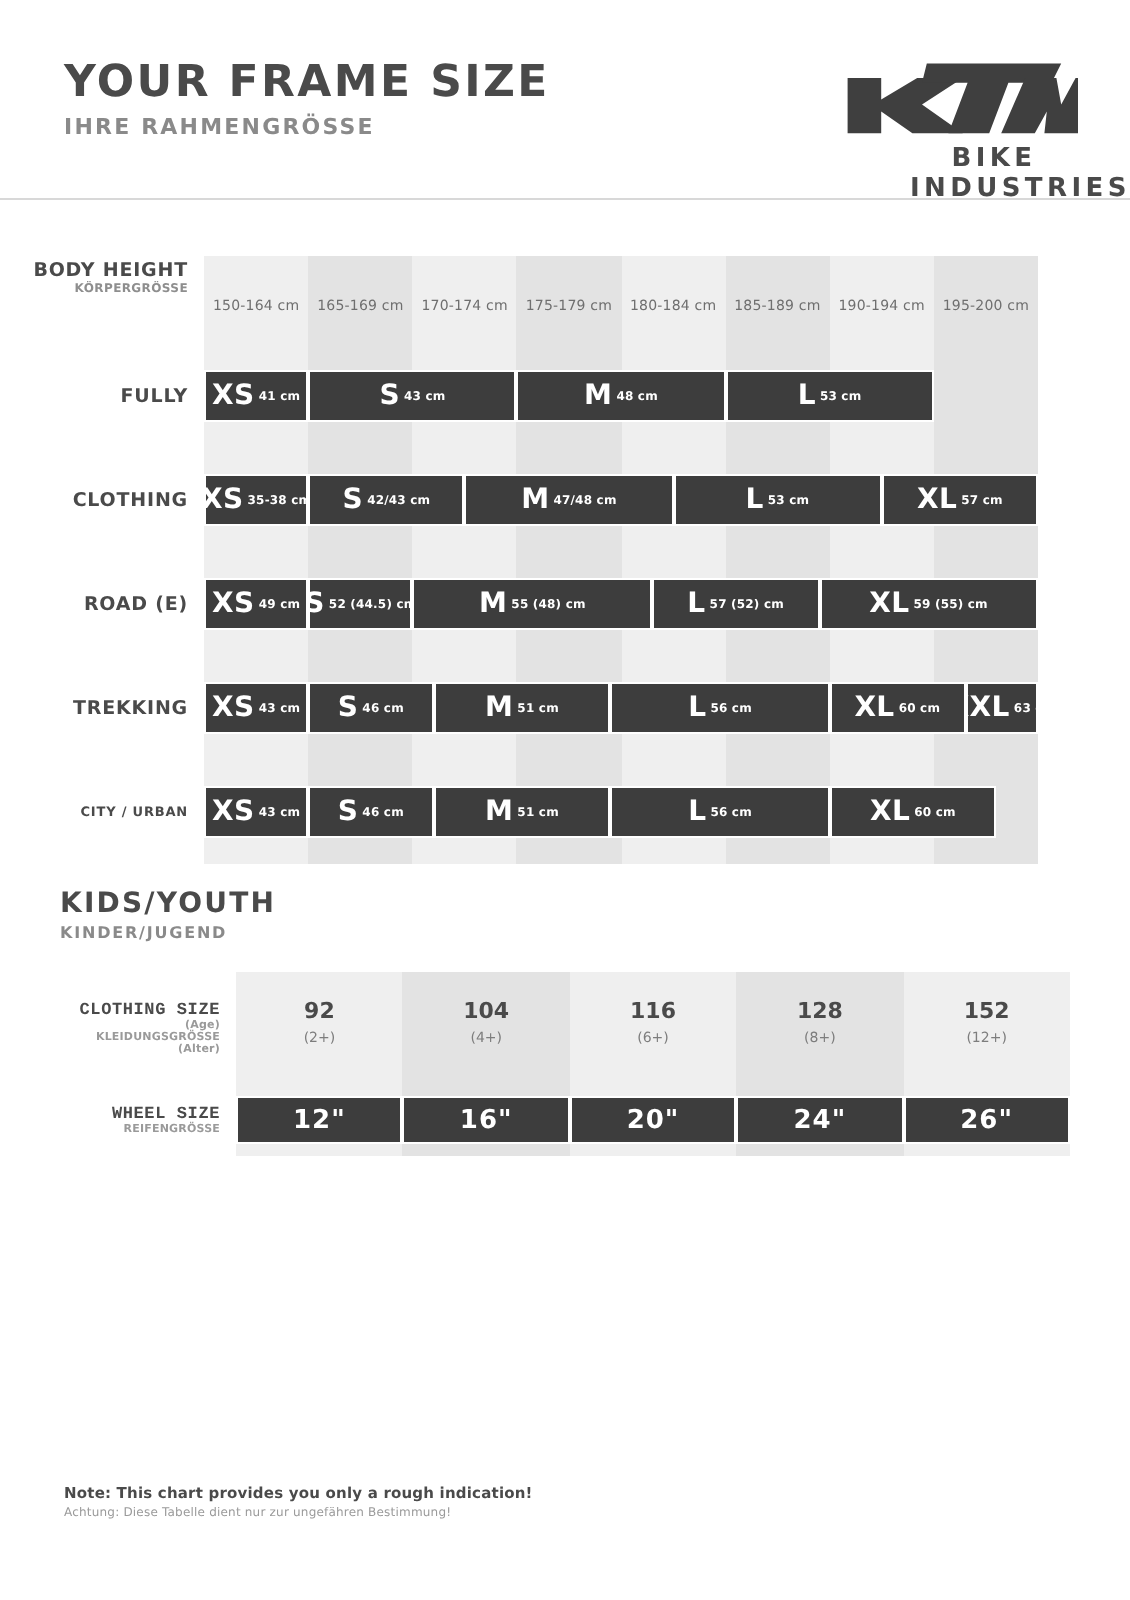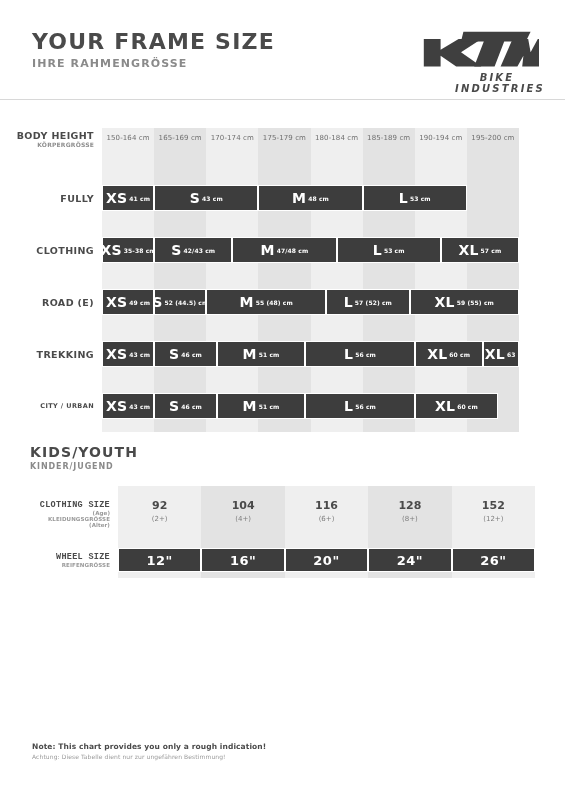--- a/index.html
+++ b/index.html
@@ -21,23 +21,22 @@
     font-family: "DejaVu Sans", "Liberation Sans", sans-serif;
   }
   .subtitle {
     font-size: 11px; font-weight: 600; letter-spacing: 1.1px;
     color: #8a8a8a; margin-top: 4px;
     font-family: "DejaVu Sans", "Liberation Sans", sans-serif;
   }
   .logo-block { position:absolute; right: 26px; top: 26px; width: 120px; text-align:center; }
   .logo-mark { width:120px; height:44px; display:block; }
   .logo-sub {
-    font-size: 10px; font-weight: 700; letter-spacing: 2.2px; color:#4a4a4a;
+    font-size: 13px; font-weight: 700; letter-spacing: 2.2px; color:#4a4a4a;
     margin-top: 2px; font-family: "DejaVu Sans", "Liberation Sans", sans-serif;
-    font-style: italic;
     margin-left: 36px;
   }
   .header-rule { position:absolute; left:0; top:99px; width:565px; height:1px; background:#d8d8d8; }
 
   
   .chart { position:absolute; left:16px; top:128px; width:503px; }
   .grid-row { position:relative; display:flex; width:503px; }
   .rowlabel {
     width: 86px; flex: 0 0 86px; text-align:right; padding-right:8px;
     display:flex; flex-direction:column; justify-content:center; align-items:flex-end;
@@ -56,21 +55,21 @@
 
   
   .zebra { position:absolute; left:0; top:0; bottom:0; width:100%; display:flex; }
   .zcell { flex:1 1 0; }
   .zcell.dark { background:#e3e3e3; }
   .zcell.light { background:#efefef; }
 
   
   .hdr-row { height: 44px; }
   .hdr-row .rowlabel { padding-bottom: 10px; justify-content:flex-start; padding-top:2px; }
-  .hdr-cells { position:relative; display:flex; width:100%; height:44px; }
+  .hdr-cells { position:relative; display:flex; width:100%; height:44px;align-items:center; }
   .hdr-cell {
     flex:1 1 0; display:flex; align-items:flex-start; justify-content:center;
     padding-top: 6px;
     font-size: 7px; color:#6f6f6f; letter-spacing:0.1px; white-space:nowrap;
     font-family: "DejaVu Sans", "Liberation Sans", sans-serif;
   }
 
   
   .data-row { height: 52px; }
   .bars { position:relative; width:100%; height:52px; display:flex; align-items:center; }

